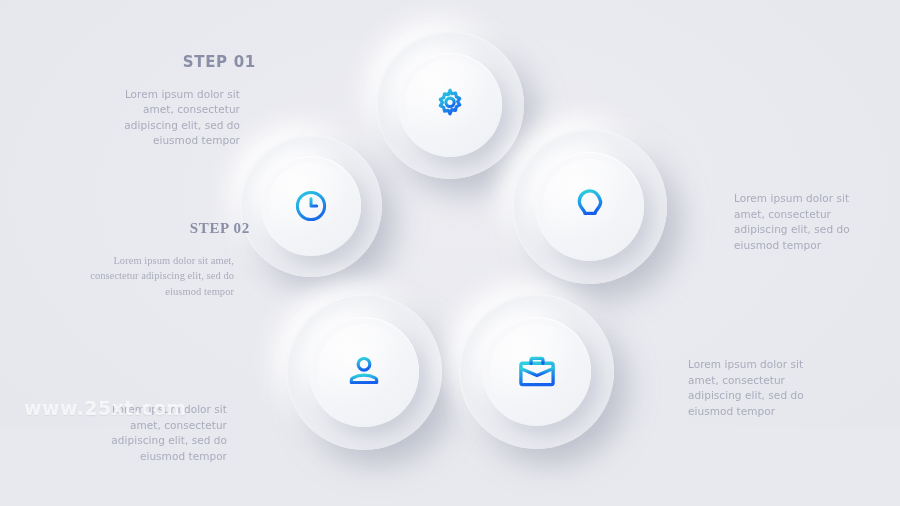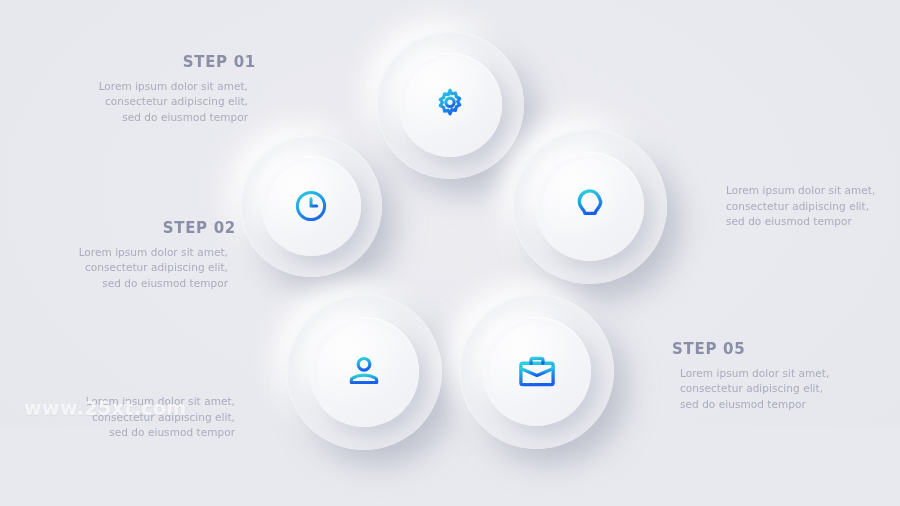--- a/index.html
+++ b/index.html
@@ -74,21 +74,21 @@
     font-weight: bold;
     letter-spacing: 0.7px;
     color: #8a8ea6;
     margin: 0 0 5px 0;
     line-height: 1.1;
   }
   .step-desc {
     font-size: 10.5px;
     line-height: 1.48;
     color: #a9acbc;
-    margin: 8px;
+    margin: 16px;
     letter-spacing: 0.05px;
   }
 
   
   #watermark {
     position: absolute;
     left: 24px;
     bottom: 8px;
     font-size: 19px;
     font-weight: bold;
@@ -174,33 +174,32 @@
         </svg>
       </span>
     </div>
   </div>
 
   <div class="textblock right-align" id="text-1" style="left: 78px; top: 54px;">
     <div class="step-title">STEP 01</div>
     <div class="step-desc">Lorem ipsum dolor sit amet, consectetur adipiscing elit, sed do eiusmod tempor</div>
   </div>
 
-  <div class="textblock right-align" id="text-2" style="left: 58px; top: 220px;">
+  <div class="textblock right-align" id="text-2" style="left: 72px; top: 220px; font-family: Liberation Serif, serif;">
     <div class="step-title">STEP 02</div>
     <div class="step-desc">Lorem ipsum dolor sit amet, consectetur adipiscing elit, sed do eiusmod tempor</div>
   </div>
 
   <div class="textblock right-align" id="text-3" style="left: 65px; top: 386px;">
     <div class="step-desc">Lorem ipsum dolor sit amet, consectetur adipiscing elit, sed do eiusmod tempor</div>
   </div>
 
   <div class="textblock left-align" id="text-4" style="left: 718px; top: 175px;">
     <div class="step-desc">Lorem ipsum dolor sit amet, consectetur adipiscing elit, sed do eiusmod tempor</div>
   </div>
 
   <div class="textblock left-align" id="text-5" style="left: 672px; top: 341px;">
-    <div class="step-title">STEP 05</div>
     <div class="step-desc">Lorem ipsum dolor sit amet, consectetur adipiscing elit, sed do eiusmod tempor</div>
   </div>
 
   <div id="watermark">www.25xt.com</div>
 
 </div>
 
 </body></html>

